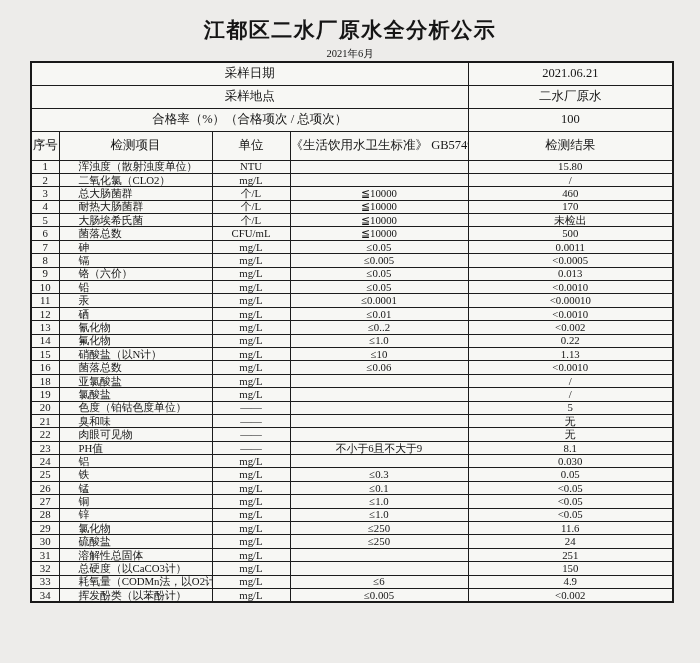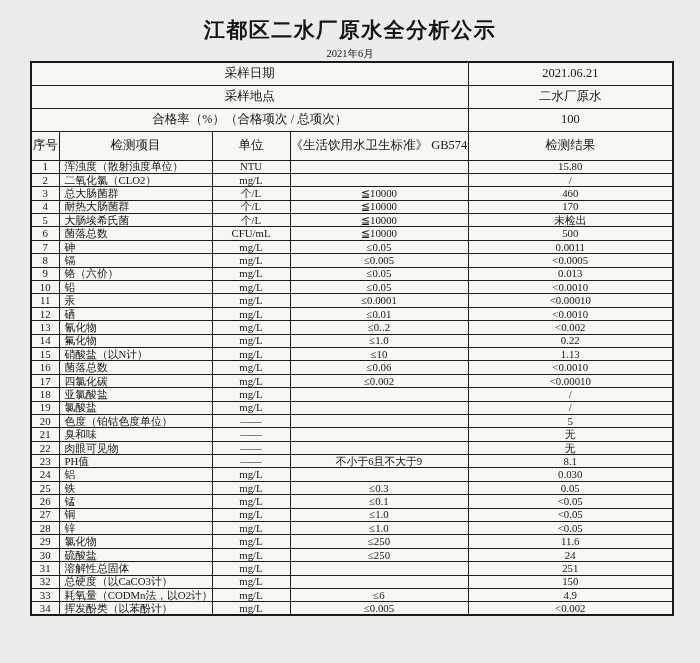--- a/index.html
+++ b/index.html
@@ -28,21 +28,21 @@
   }
   td, th {
     border: 1px solid #1c1c1c;
     text-align: center; vertical-align: middle;
     padding: 0; font-weight: normal;
     overflow: hidden; white-space: nowrap;
   }
   tbody.info-body td { height: 23px; font-size: 12.5px; margin-left: 36px; }
   tr.header-row th { height: 29px; font-size: 12.5px; }
   tbody.results-body td { height: 13.4px; font-size: 10.8px; line-height: 1; }
-  td.left { text-align: left; padding-left: 5px; }
+  td.left { text-align: left; padding-left: 19px; }
 </style>
 </head>
 <body>
 
 <div class="title">江都区二水厂原水全分析公示</div>
 <div class="subtitle">2021年6月</div>
 
 <table class="analysis">
   <colgroup>
     <col style="width:28px">
@@ -181,27 +181,20 @@
         <td>1.13</td>
       </tr>
       <tr>
         <td>16</td>
         <td class="left">菌落总数</td>
         <td>mg/L</td>
         <td>≤0.06</td>
         <td>&lt;0.0010</td>
       </tr>
       <tr>
-        <td>17</td>
-        <td class="left">四氯化碳</td>
-        <td>mg/L</td>
-        <td>≤0.002</td>
-        <td>&lt;0.00010</td>
-      </tr>
-      <tr>
         <td>18</td>
         <td class="left">亚氯酸盐</td>
         <td>mg/L</td>
         <td></td>
         <td>/</td>
       </tr>
       <tr>
         <td>19</td>
         <td class="left">氯酸盐</td>
         <td>mg/L</td>

